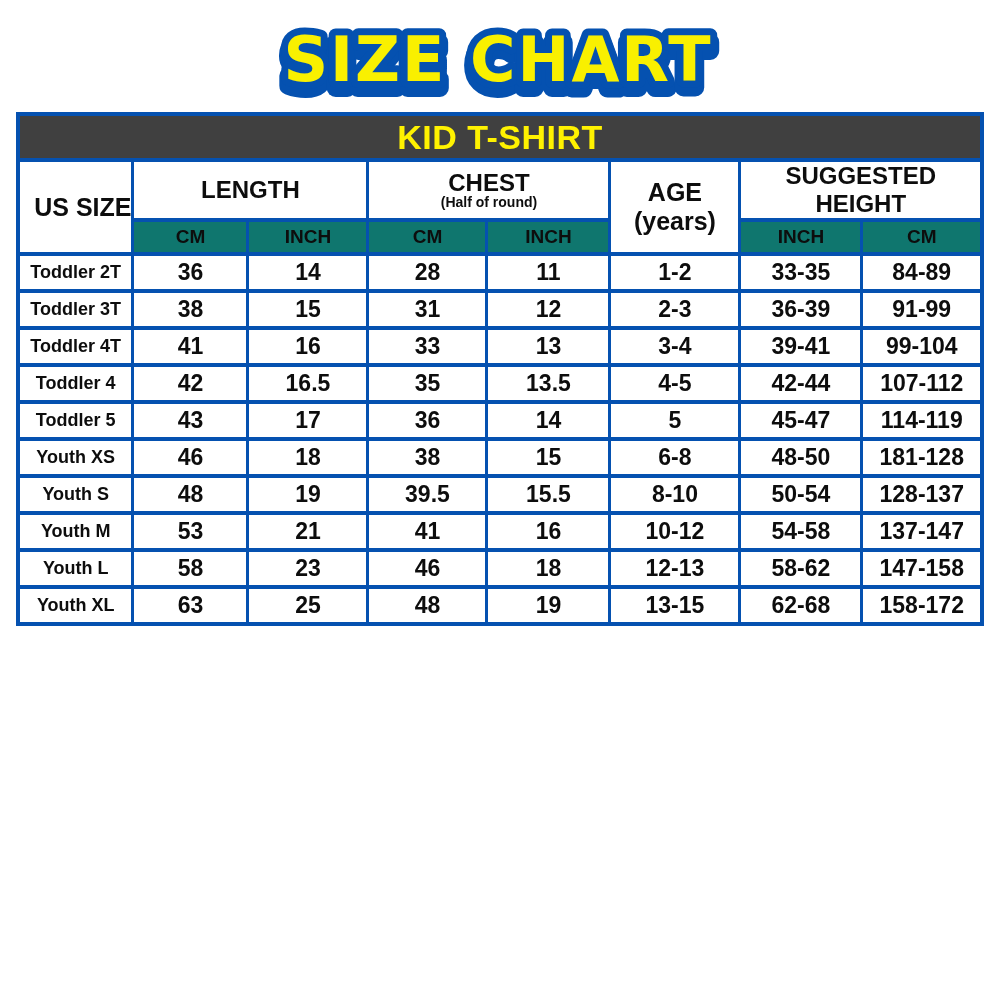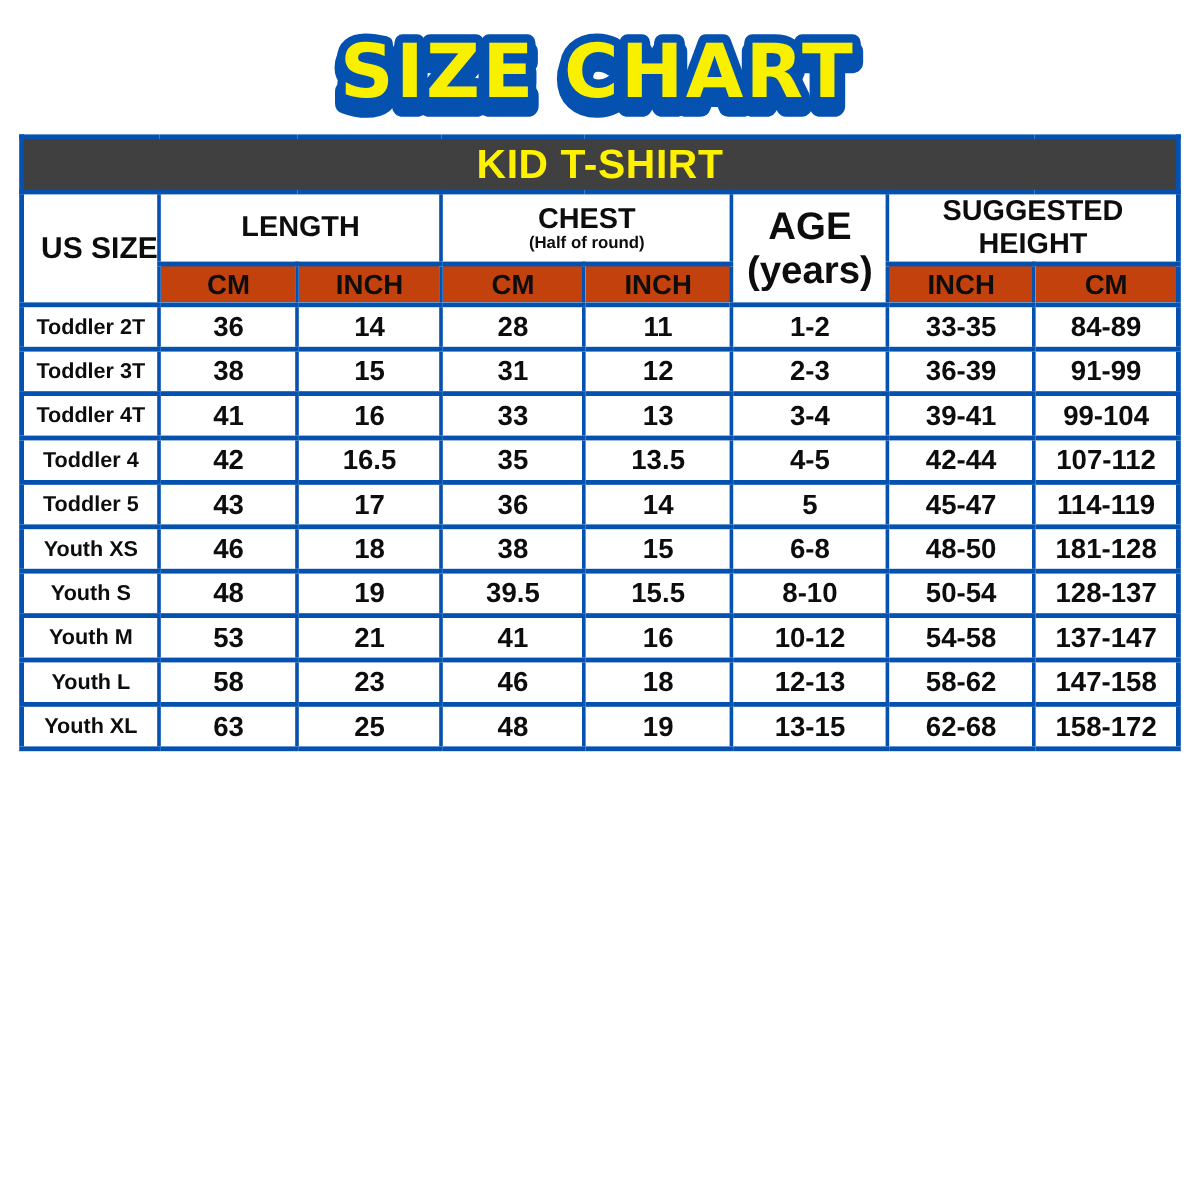--- a/index.html
+++ b/index.html
@@ -51,23 +51,23 @@
   }
   .band-row th {
     background: #404040;
     color: #FFF200;
     font-size: 34px;
     height: 42px;
     letter-spacing: 0.5px;
     border: 4px solid #0551B0;
   }
   .group-row th { height: 42px; font-size: 24px; background: #ffffff; }
-  .sub-row th { height: 30px; font-size: 23px; background: #c2410c; }
+  .sub-row th { height: 30px; font-size: 19px; background: #0f766e; }
   th.us-size { font-size: 25px; text-align: right; }
-  th.age-cell { font-size: 32px; line-height: 1.15; }
+  th.age-cell { font-size: 25px; line-height: 1.15; }
   .chest-main { display: block; font-size: 24px; line-height: 1.0; }
   .chest-sub { display: block; font-size: 14px; line-height: 1.0; }
   .data-row td { height: 33px; font-size: 23px; background: #ffffff; }
   .data-row td.size-label { font-size: 18px; }
 </style>
 </head>
 <body>
 
 <div class="page">
 

